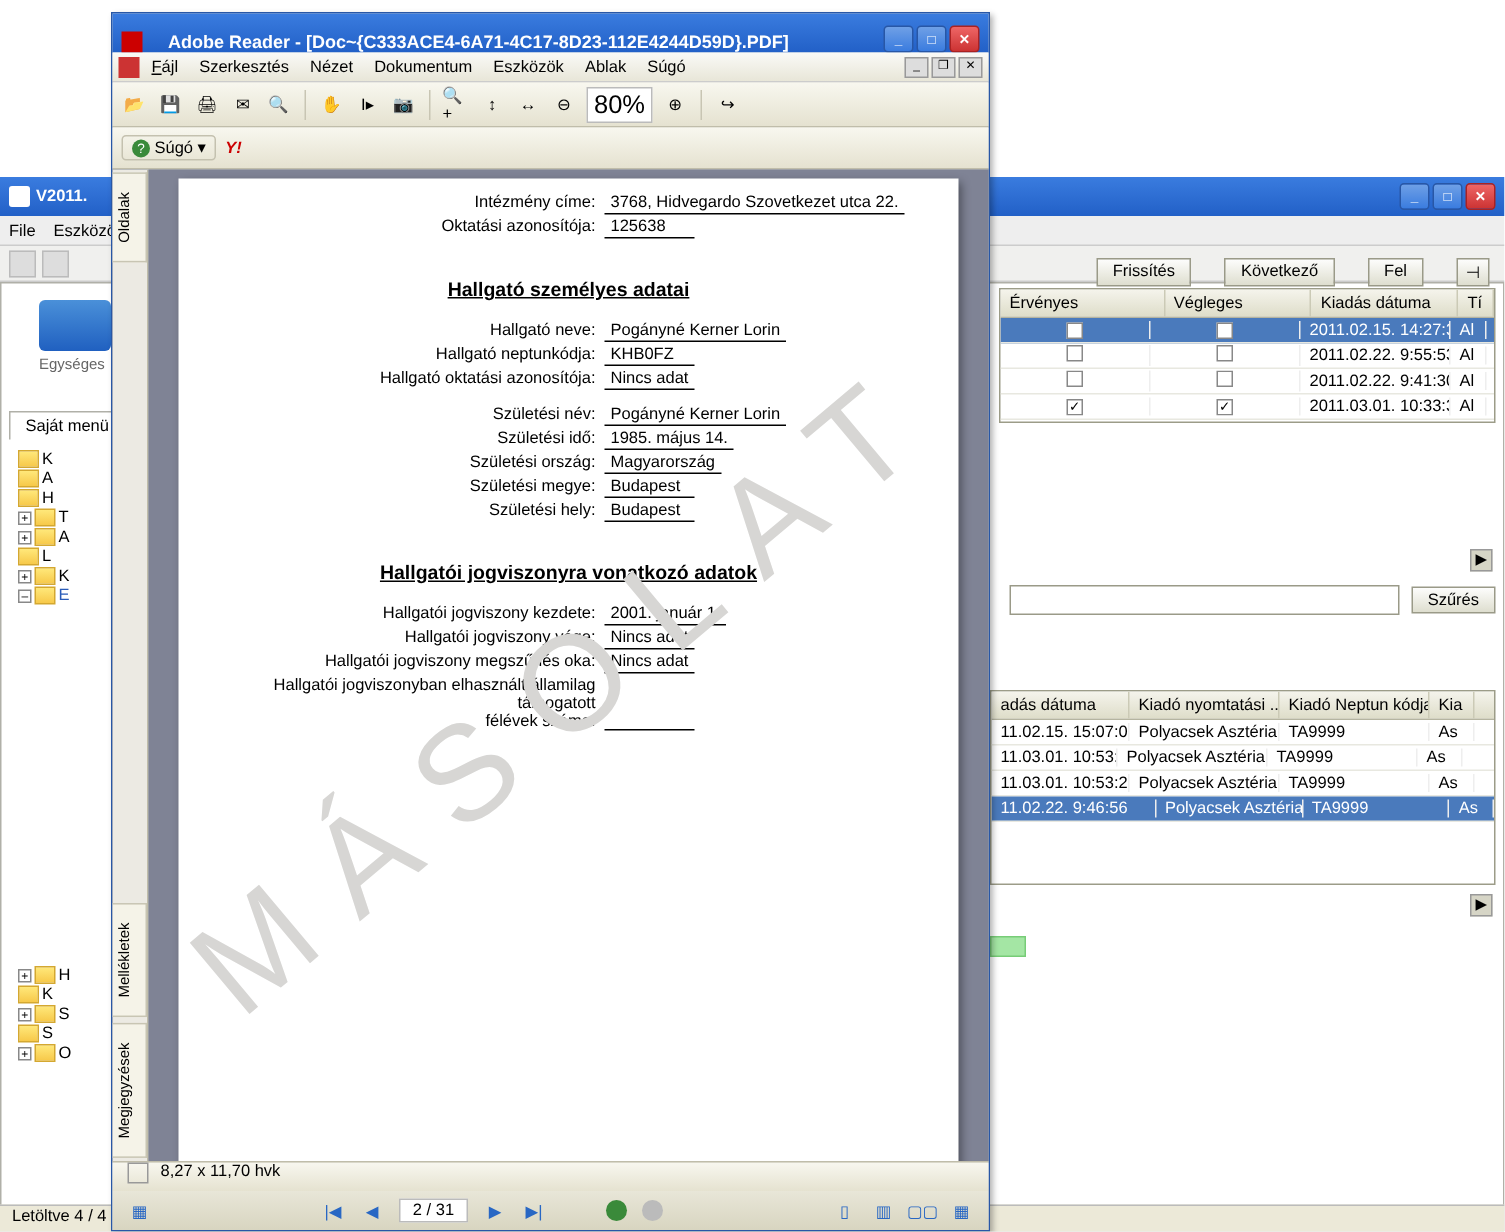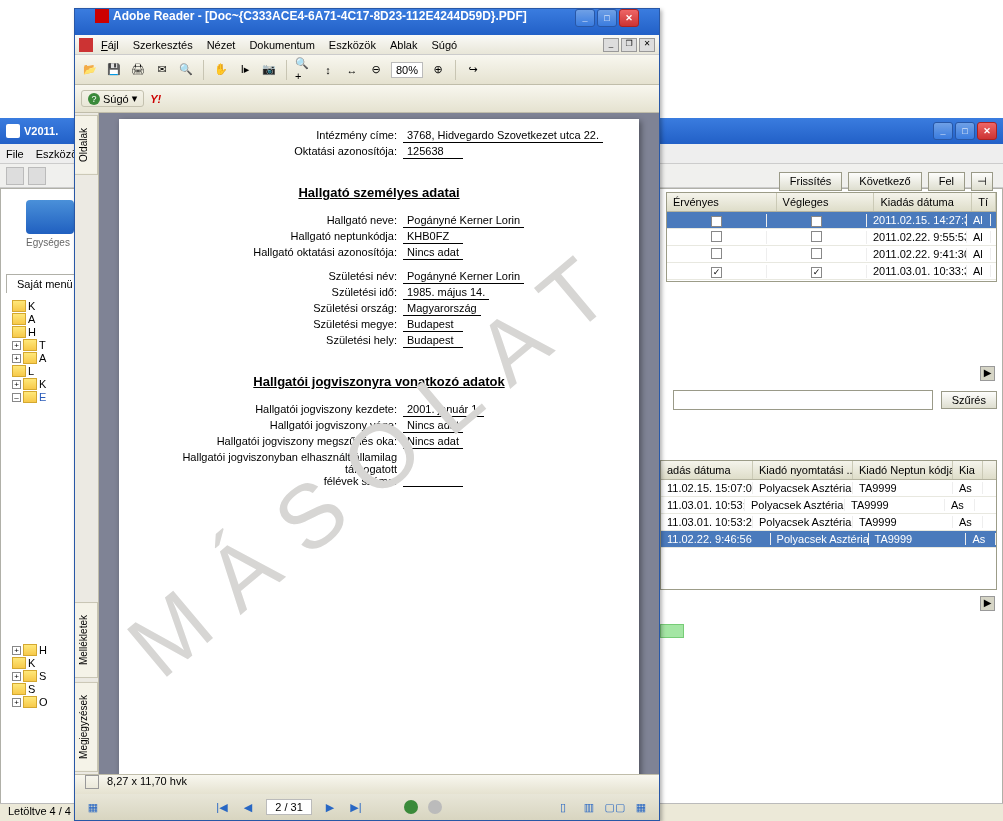--- a/index.html
+++ b/index.html
@@ -20,54 +20,54 @@
 
 .tab-strip { position: absolute; left: 6px; top: 274px; }
 .tab { background: #fff; border: 1px solid #b0b0a8; border-bottom: none; padding: 3px 10px; display: inline-block; font-size: 11px; }
 
 .tree-area { position: absolute; left: 12px; top: 300px; width: 80px; height: 500px; overflow: hidden; }
 .tree-item { display: flex; align-items: center; gap: 2px; margin-bottom: 1px; font-size: 11px; }
 .tree-icon { width: 14px; height: 12px; background: linear-gradient(#ffe87a,#f7c94a); border: 1px solid #d4a830; }
 .tree-exp { width: 9px; height: 9px; border: 1px solid #888; text-align: center; line-height: 7px; font-size: 8px; }
 
 
-.right-top-buttons { position: absolute; right: 10px; top: 172px; display: flex; gap: 6px; }
+.right-top-buttons { position: absolute; right: 10px; top: 172px; display: flex; gap: 22px; }
 .btn { background: linear-gradient(#fdfdfc,#dedecf); border: 1px solid #9a9a88; padding: 2px 10px; font-size: 11px; }
 .pin-btn { width: 22px; padding: 2px 0; text-align: center; }
 .grid1 { position: absolute; left: 666px; top: 192px; right: 6px; height: 90px; background: #fff; border: 1px solid #9c9c88; overflow: hidden; }
 .grid-header { display: flex; background: linear-gradient(#f5f4ec,#deddc9); border-bottom: 1px solid #b5b4a0; }
 .gh-cell { padding: 3px 6px; border-right: 1px solid #cbcab6; font-size: 11px; white-space: nowrap; overflow: hidden; }
 .grid-row { display: flex; border-bottom: 1px solid #e8e8e0; height: 17px; align-items: center; }
 .grid-row.selected { background: #4a7abc; color: #fff; }
 .g-cell { padding: 0 6px; border-right: 1px solid #eee; font-size: 11px; white-space: nowrap; overflow: hidden; }
 .chk { width: 11px; height: 11px; border: 1px solid #888; display: inline-block; background: #fff; text-align: center; line-height: 9px; font-size: 9px; }
 
 .filter-row { position: absolute; left: 666px; top: 390px; right: 6px; display: flex; gap: 8px; align-items: center; justify-content: flex-end; }
 .combo { background: #fff; border: 1px solid #9a9a88; height: 20px; width: 260px; }
 
 .grid2 { position: absolute; left: 660px; top: 460px; right: 6px; height: 130px; background: #fff; border: 1px solid #9c9c88; overflow: hidden; }
 
 .statusbar { position: absolute; left: 0; bottom: 0; width: 1003px; height: 18px; background: #ece9d8; border-top: 1px solid #bbb; padding: 1px 8px; font-size: 11px; }
 
 
 .ar-window { position: absolute; left: 74px; top: 8px; width: 586px; height: 813px; background: #eceae3; border: 1px solid #2857a6; box-shadow: 2px 2px 4px rgba(0,0,0,0.3); display: flex; flex-direction: column; }
-.ar-titlebar { height: 26px; background: linear-gradient(#3a7cdf,#2260c7); display: flex; align-items: flex-start; padding: 0 20px; color: #fff; font-weight: bold; font-size: 12px; gap: 4px; }
+.ar-titlebar { height: 26px; background: linear-gradient(#3a7cdf,#2260c7); display: flex; align-items: flex-end; padding: 0 6px; color: #fff; font-weight: bold; font-size: 12px; gap: 17px; }
 .ar-titlebar .win-controls { margin-left: auto; display: flex; gap: 2px; }
 .ar-menubar { height: 20px; background: linear-gradient(#fafaf7,#e8e6d8); border-bottom: 1px solid #ccc; display: flex; align-items: center; padding: 0 4px; gap: 2px; }
 .ar-menubar .mi { padding: 2px 6px; font-size: 11px; }
 .ar-menubar .mi u { text-decoration: underline; }
 .ar-menubar .mdi-controls { margin-left: auto; display: flex; gap: 2px; }
 .mdi-btn { width: 16px; height: 14px; background: #ddd; border: 1px solid #999; font-size: 8px; text-align: center; }
 .ar-toolbar { height: 30px; background: linear-gradient(#f8f7ef,#e5e2d0); border-bottom: 1px solid #c0bdaa; display: flex; align-items: center; padding: 0 6px; gap: 6px; }
 .ar-toolbar2 { height: 28px; background: linear-gradient(#f8f7ef,#e5e2d0); border-bottom: 1px solid #c0bdaa; display: flex; align-items: center; padding: 0 6px; gap: 6px; }
 .ticon { width: 18px; height: 18px; display: inline-flex; align-items: center; justify-content: center; }
 .help-pill { border: 1px solid #c4c1af; border-radius: 3px; padding: 1px 6px; display: flex; align-items: center; gap: 3px; }
 .yahoo { color: #c00; font-weight: bold; font-style: italic; }
 .sep { width: 1px; height: 20px; background: #c8c5b3; margin: 0 2px; }
-.zoom-box { border: 1px solid #bbb; background: #fff; padding: 1px 4px; font-size: 11px; }
+.zoom-box { border: 1px solid #bbb; background: #fff; padding: 1px 4px; font-size: 17px; }
 
 .ar-body { flex: 1; display: flex; background: #7f8395; overflow: hidden; }
 .ar-sidetabs { width: 24px; background: #eceae3; border-right: 1px solid #c0bdaa; display: flex; flex-direction: column; }
 .side-tab { writing-mode: vertical-rl; transform: rotate(180deg); background: #f5f3e8; border: 1px solid #c8c5b3; border-right: none; margin: 2px 0; padding: 12px 3px; font-size: 10px; text-align: center; }
 .ar-page-area { flex: 1; background: #7f8395; padding: 6px; display: flex; justify-content: center; overflow: hidden; }
 .pdf-page { width: 520px; height: 680px; background: #fff; box-shadow: 2px 2px 6px rgba(0,0,0,0.4); padding: 10px 24px; position: relative; font-family: 'Times New Roman', serif; font-size: 11px; }
 .watermark { position: absolute; left: 50%; top: 50%; transform: translate(-50%,-50%) rotate(-40deg); font-size: 90px; color: #d7d6d4; font-weight: normal; letter-spacing: 28px; pointer-events: none; white-space: nowrap; }
 .field-row { display: flex; margin-bottom: 2px; }
 .field-label { width: 260px; text-align: right; padding-right: 6px; }
 .field-value { border-bottom: 1px solid #000; min-width: 60px; padding: 0 4px 1px; }

